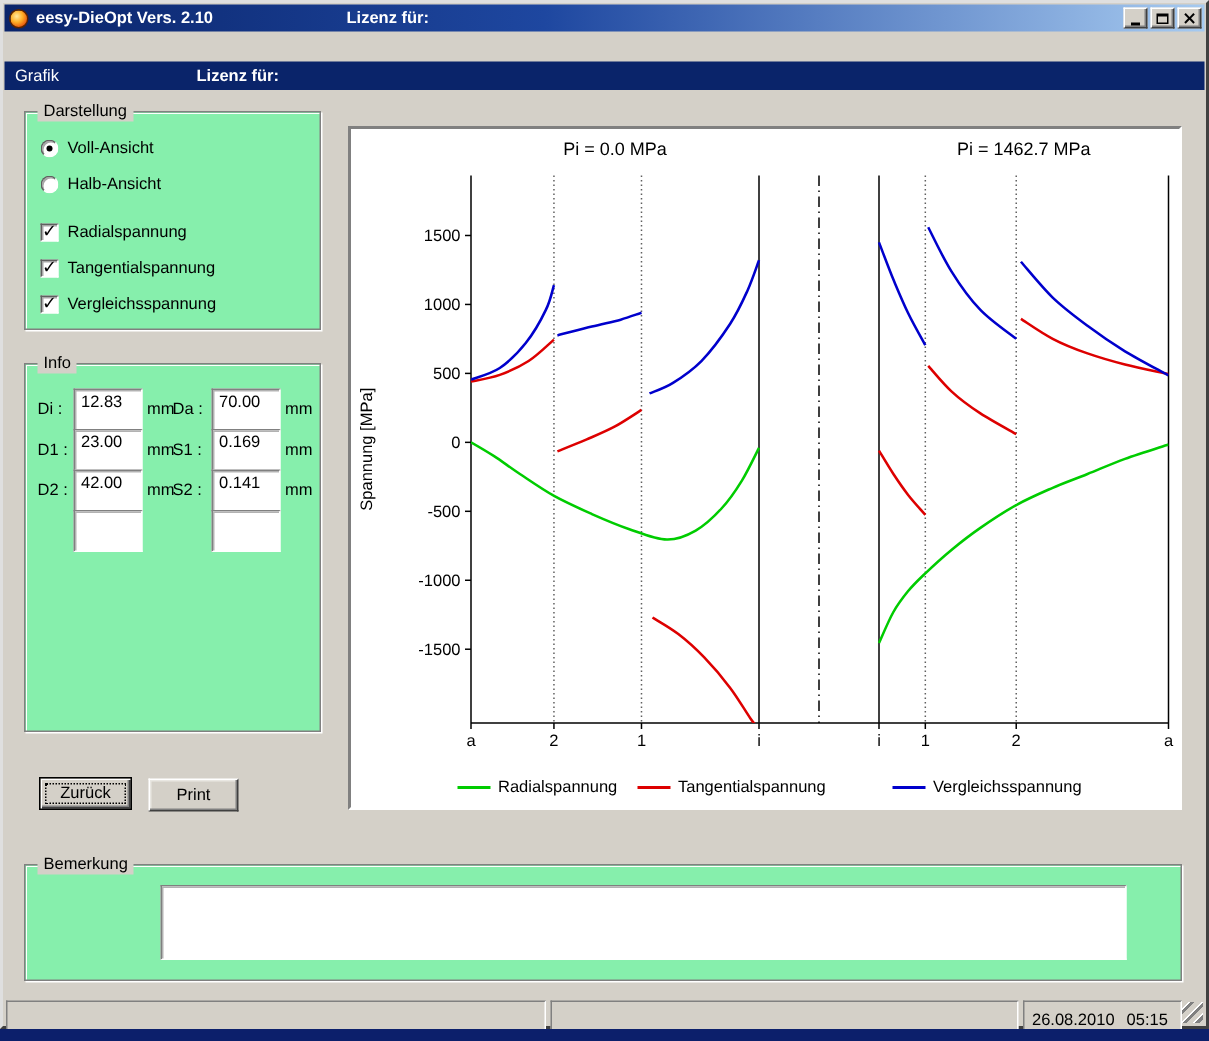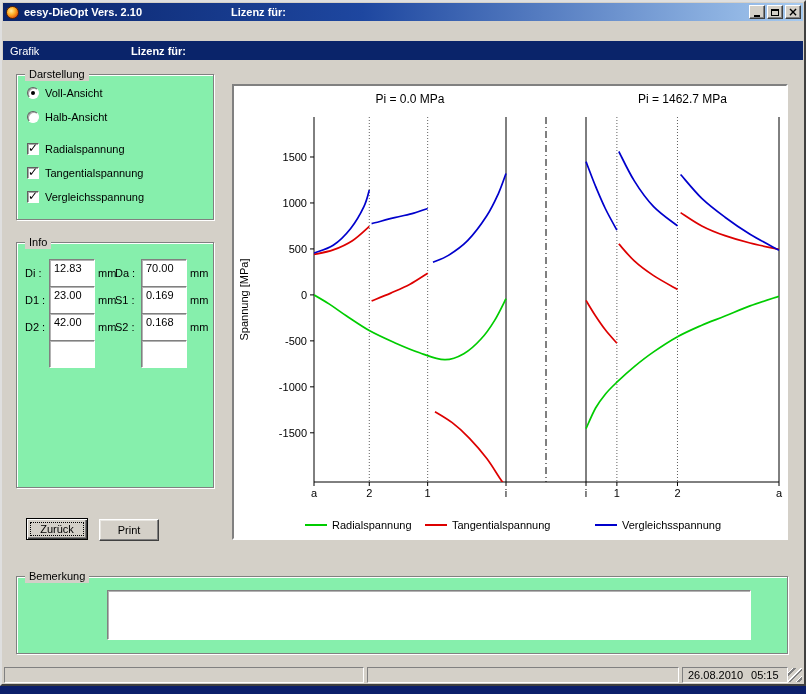--- a/index.html
+++ b/index.html
@@ -37,21 +37,21 @@
     display:flex;align-items:center}
   .bb-title{font-weight:normal;margin-left:7px}
   .bb-license{position:absolute;left:128px;font-weight:bold}
 
   
   .groupbox{position:absolute;border:1px solid #808080;box-shadow:inset 1px 1px 0 #fff,1px 1px 0 #fff;background:#86efac}
   .gb-label{position:absolute;top:-7px;left:8px;background:#d4d0c8;padding:0 4px;line-height:13px;white-space:nowrap}
 
   #gb-darstellung{left:14px;top:72px;width:198px;height:146px}
   #gb-darstellung .rows{position:absolute;left:10px;top:12px}
-  .opt-row{display:flex;height:24px;cursor:default}
+  .opt-row{display:flex;align-items:center;height:24px;cursor:default}
   .opt-row.gap{margin-top:8px}
   .radio-circle{width:12px;height:12px;border-radius:50%;background:#fff;border:1px solid;
     border-color:#606060 #fff #fff #606060;box-shadow:inset 1px 1px 0 #a8a8a8;position:relative;margin-right:6px;flex:0 0 auto}
   .radio-circle .dot{position:absolute;left:3px;top:3px;width:4px;height:4px;border-radius:50%;background:#000;display:none}
   .opt-row.on .radio-circle .dot{display:block}
   .checkbox{width:12px;height:12px;background:#fff;border:1px solid;border-color:#606060 #fff #fff #606060;
     box-shadow:inset 1px 1px 0 #a8a8a8;position:relative;margin-right:6px;flex:0 0 auto}
   .checkbox .tick{position:absolute;left:0px;top:-3px;font-size:12px;font-weight:bold;display:none;
     font-family:"DejaVu Sans",sans-serif}
   .opt-row.on .checkbox .tick{display:block}
@@ -84,21 +84,21 @@
   .legend-line{display:inline-block;width:22px;height:2px;margin-right:5px}
 
   
   #gb-bemerkung{left:14px;top:574px;width:772px;height:78px}
   #bemerkung-text{position:absolute;left:90px;top:13px;width:644px;height:50px;background:#fff;
     border:1px solid;border-color:#808080 #fff #fff #808080;box-shadow:inset 1px 1px 0 rgba(0,0,0,.3);
     resize:none;font-family:"Liberation Sans",sans-serif;font-size:11px;outline:none}
 
   
   #statusbar{position:absolute;left:1px;right:1px;bottom:1px;height:17px;background:#d4d0c8}
-  .sb-sec{position:absolute;top:1px;height:16px;border:1px solid;border-color:#808080 #fff #fff #808080;
+  .sb-sec{position:absolute;top:1px;height:26px;border:1px solid;border-color:#808080 #fff #fff #808080;
     background:#d4d0c8;display:flex;align-items:center;padding:0 5px;white-space:nowrap}
   #sb1{left:1px;width:360px}
   #sb2{left:364px;width:312px}
   #sb3{left:679px;width:106px}
   #sb3 .t{margin-left:8px}
   #sb-grip{position:absolute;right:1px;bottom:1px;width:14px;height:14px;
     background:repeating-linear-gradient(135deg,rgba(0,0,0,0) 0 3px,#fff 3px 4px,#808080 4px 6px)}
 
   #taskbar-strip{position:absolute;left:0;bottom:0;width:806px;height:8px;background:#0c1f6b}
 </style>
@@ -178,21 +178,21 @@
       <span class="field">23.00</span>
       <span class="unit">mm</span>
       <span>S1 :</span>
       <span class="field">0.169</span>
       <span class="unit">mm</span>
 
       <span>D2 :</span>
       <span class="field">42.00</span>
       <span class="unit">mm</span>
       <span>S2 :</span>
-      <span class="field">0.168</span>
+      <span class="field">0.141</span>
       <span class="unit">mm</span>
 
       <span class="field c2"></span>
       <span class="field c5"></span>
     </div>
   </div>
 
   <div class="btn" id="btn-back">
     <span class="focus-rect"></span>
     <span class="lbl">Zurück</span>

